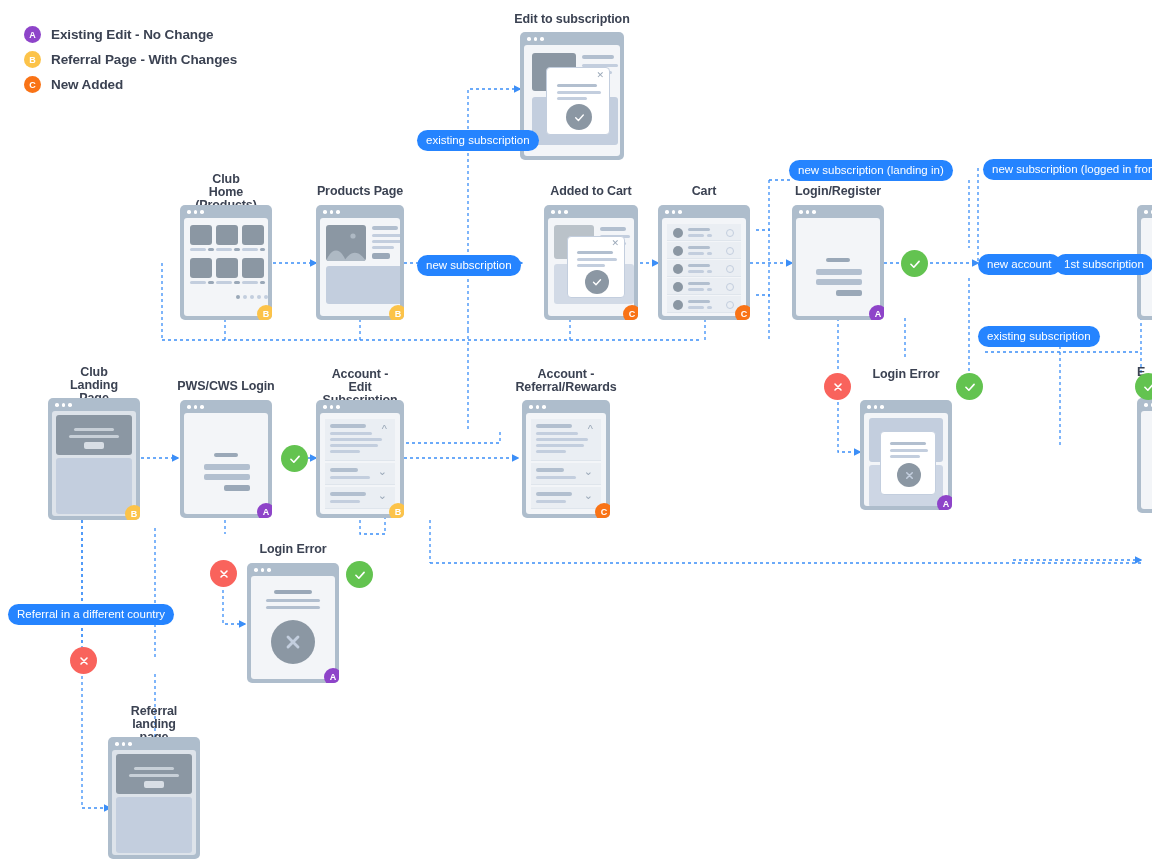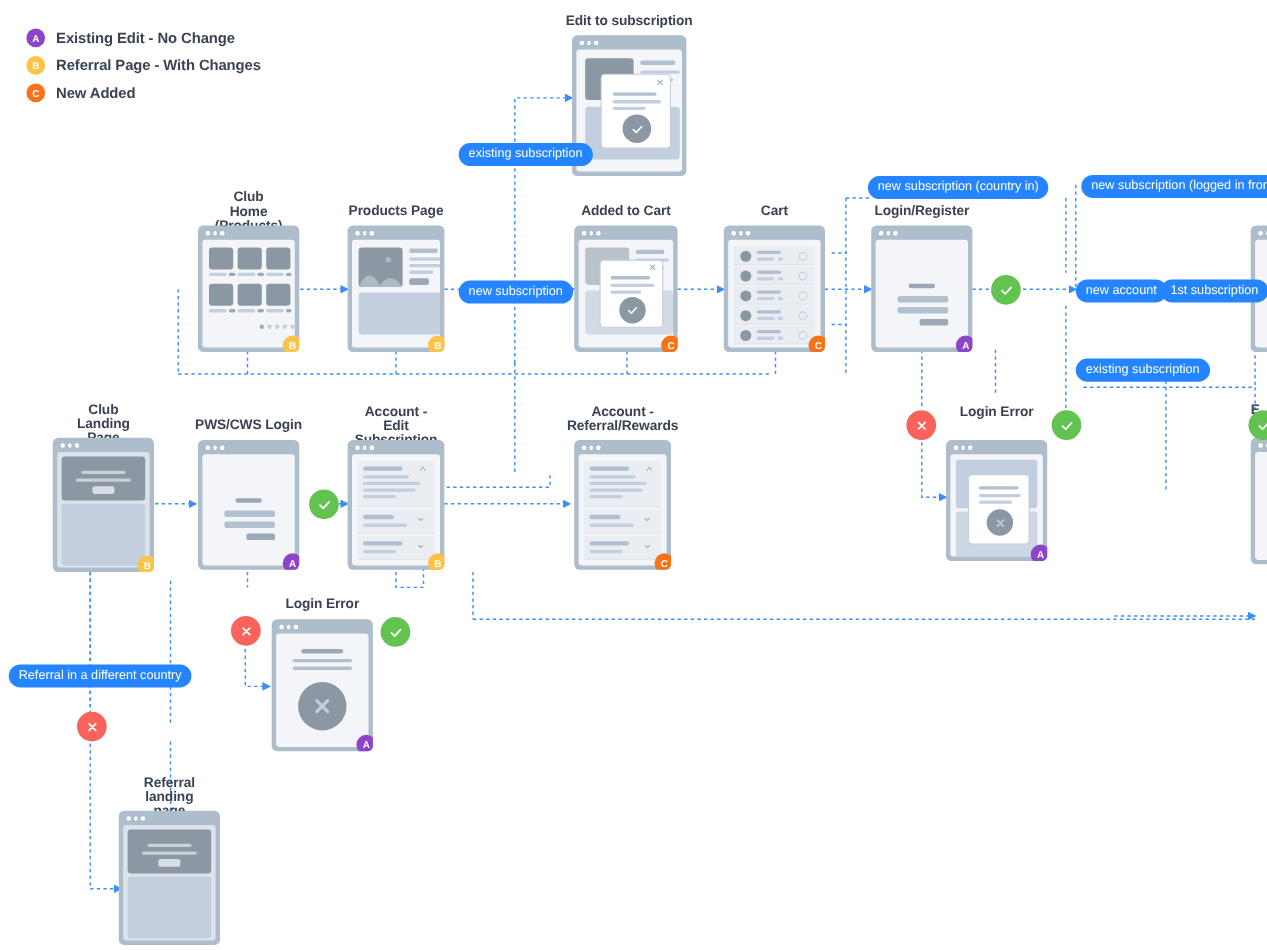--- a/index.html
+++ b/index.html
@@ -290,21 +290,21 @@
         <div class="bar" style="left:52px; top:16px; width:30px; height:3px;"></div>
         <div class="bar" style="left:52px; top:22px; width:30px; height:3px;"></div>
         <div class="bar" style="left:52px; top:28px; width:22px; height:3px;"></div>
         <div class="bar dk" style="left:52px; top:35px; width:18px; height:6px;"></div>
         <div class="panel" style="left:6px; top:48px; width:76px; height:38px;"></div>
       </div>
       <span class="badge" style="background:#fcc349">B</span>
     </div>
   </div>
 
-  <div class="node" style="left:522px; top:205px;">
+  <div class="node" style="left:544px; top:205px;">
     <div class="node-title" style="top:-20px;">Added to Cart</div>
     <div class="card" style="width:94px; height:115px;">
       <span class="dots">
           <i></i>
           <i></i>
           <i></i>
         </span>
       <div class="screen">
         <div class="block" style="left:6px; top:7px; width:40px; height:34px; opacity:.55;"></div>
         <div class="bar md" style="left:52px; top:9px;  width:26px; height:4px;"></div>
@@ -594,21 +594,21 @@
       <span class="dots">
           <i></i>
           <i></i>
         </span>
       <div class="screen"></div>
     </div>
   </div>
 
   <div class="pill" style="left:417px; top:130px;">existing subscription</div>
   <div class="pill" style="left:417px; top:255px;">new subscription</div>
-  <div class="pill" style="left:789px; top:160px;">new subscription (country in)</div>
+  <div class="pill" style="left:789px; top:160px;">new subscription (landing in)</div>
   <div class="pill" style="left:983px; top:159px;">new subscription (logged in from PW</div>
   <div class="pill" style="left:978px; top:254px;">new account</div>
   <div class="pill" style="left:1055px; top:254px;">1st subscription</div>
   <div class="pill" style="left:978px; top:326px;">existing subscription</div>
   <div class="pill" style="left:8px; top:604px;">Referral in a different country</div>
 
   <div class="marker ok" style="left:901px; top:250px;">
     <svg width="14" height="14" viewBox="0 0 24 24">
         <path d="M5 12.5 L10 17.5 L19 7.5" fill="none" stroke="#fff" stroke-width="2.8" stroke-linecap="round" stroke-linejoin="round"></path>
       </svg>

